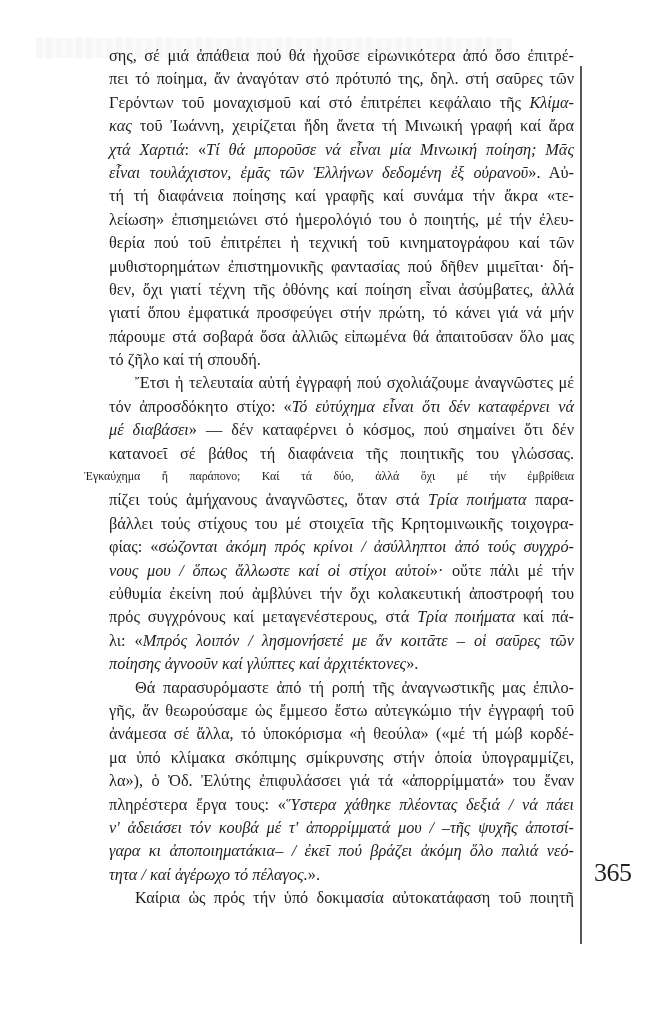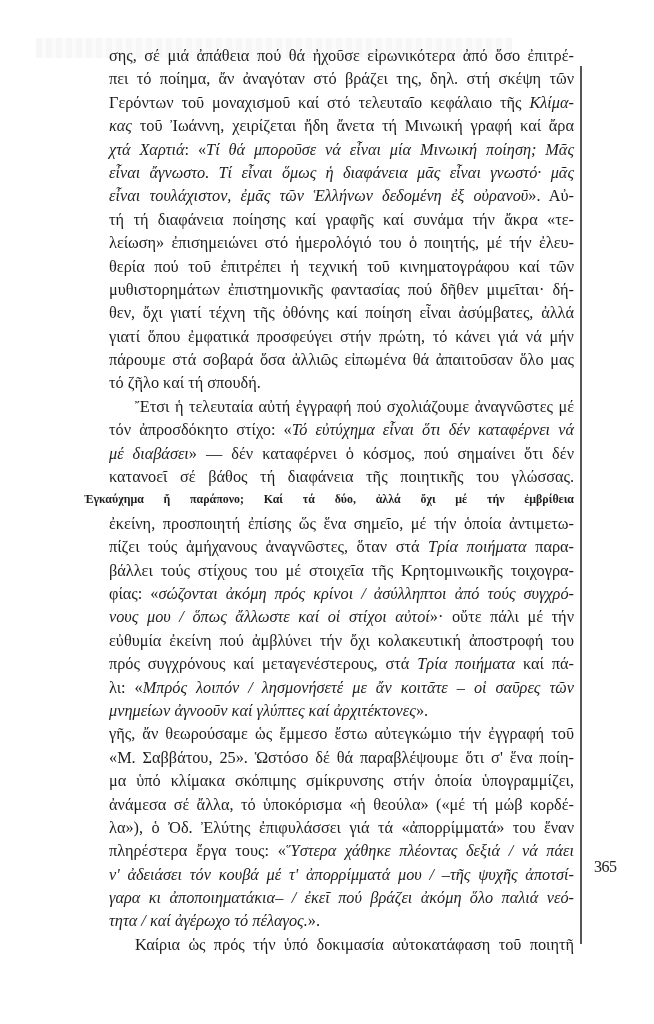--- a/index.html
+++ b/index.html
@@ -15,70 +15,68 @@
   .text-block {
     position: absolute; left: 86px; top: 44px; width: 488px;
     font-family: "Liberation Serif", "DejaVu Serif", serif;
     font-size: 16.3px; line-height: 23.4px; color: #1d1d1d;
   }
   .line {
     display: block; white-space: nowrap; text-align: justify; text-align-last: justify; height: 23.4px; margin-left: 23px;
   }
   .line.last { text-align-last: left; }
   .line.indent { padding-left: 26px; }
-  .line.outdent { margin-left: -2px; font-weight: bold; }
+  .line.outdent { margin-left: -2px; }
   .rule {
     position: absolute; left: 580px; top: 66px; width: 1.5px; height: 878px; background: #555;
   }
   .page-number {
     position: absolute; left: 594px; top: 858px;
     font-family: "Liberation Serif", "DejaVu Serif", serif;
-    font-size: 16px; color: #222; letter-spacing: -0.5px;
+    font-size: 26px; color: #222; letter-spacing: -0.5px;
   }
   i { font-style: italic; }
 </style>
 </head>
 <body>
 
 <div class="ghost-band"></div>
 
 <div class="text-block" id="text-block">
     <span class="line"><span>σης, σέ μιά ἀπάθεια πού θά ἠχοῦσε εἰρωνικότερα ἀπό ὅσο ἐπιτρέ-</span></span>
-    <span class="line"><span>πει τό ποίημα, ἄν ἀναγόταν στό βράζει της, δηλ. στή σκέψη τῶν</span></span>
-    <span class="line"><span>Γερόντων τοῦ μοναχισμοῦ καί στό τελευταῖο κεφάλαιο τῆς </span><i>Κλίμα-</i></span>
+    <span class="line"><span>πει τό ποίημα, ἄν ἀναγόταν στό πρότυπό της, δηλ. στή σαῦρες τῶν</span></span>
+    <span class="line"><span>Γερόντων τοῦ μοναχισμοῦ καί στό ἐπιτρέπει κεφάλαιο τῆς </span><i>Κλίμα-</i></span>
     <span class="line"><i>κας</i><span> τοῦ Ἰωάννη, χειρίζεται ἤδη ἄνετα τή Μινωική γραφή καί ἄρα</span></span>
     <span class="line"><i>χτά Χαρτιά</i><span>: «</span><i>Τί θά μποροῦσε νά εἶναι μία Μινωική ποίηση; Μᾶς</i></span>
-    <span class="line"><i>εἶναι ἄγνωστο. Τί εἶναι ὅμως ἡ διαφάνεια μᾶς εἶναι γνωστό· μᾶς</i></span>
     <span class="line"><i>εἶναι τουλάχιστον, ἐμᾶς τῶν Ἑλλήνων δεδομένη ἐξ οὐρανοῦ</i><span>». Αὐ-</span></span>
     <span class="line"><span>τή τή διαφάνεια ποίησης καί γραφῆς καί συνάμα τήν ἄκρα «τε-</span></span>
     <span class="line"><span>λείωση» ἐπισημειώνει στό ἡμερολόγιό του ὁ ποιητής, μέ τήν ἐλευ-</span></span>
     <span class="line"><span>θερία πού τοῦ ἐπιτρέπει ἡ τεχνική τοῦ κινηματογράφου καί τῶν</span></span>
     <span class="line"><span>μυθιστορημάτων ἐπιστημονικῆς φαντασίας πού δῆθεν μιμεῖται· δή-</span></span>
     <span class="line"><span>θεν, ὄχι γιατί τέχνη τῆς ὀθόνης καί ποίηση εἶναι ἀσύμβατες, ἀλλά</span></span>
     <span class="line"><span>γιατί ὅπου ἐμφατικά προσφεύγει στήν πρώτη, τό κάνει γιά νά μήν</span></span>
     <span class="line"><span>πάρουμε στά σοβαρά ὅσα ἀλλιῶς εἰπωμένα θά ἀπαιτοῦσαν ὅλο μας</span></span>
     <span class="line last"><span>τό ζῆλο καί τή σπουδή.</span></span>
     <span class="line indent"><span>Ἔτσι ἡ τελευταία αὐτή ἐγγραφή πού σχολιάζουμε ἀναγνῶστες μέ</span></span>
     <span class="line"><span>τόν ἀπροσδόκητο στίχο: «</span><i>Τό εὐτύχημα εἶναι ὅτι δέν καταφέρνει νά</i></span>
     <span class="line"><i>μέ διαβάσει</i><span>» — δέν καταφέρνει ὁ κόσμος, πού σημαίνει ὅτι δέν</span></span>
     <span class="line"><span>κατανοεῖ σέ βάθος τή διαφάνεια τῆς ποιητικῆς του γλώσσας.</span></span>
     <span class="line outdent" style="font-size: 11.9px;"><span>Ἐγκαύχημα ἤ παράπονο; Καί τά δύο, ἀλλά ὄχι μέ τήν ἐμβρίθεια</span></span>
-    <span class="line"><span>ἐκείνη, προσποιητή ἐπίσης ὥς ἕνα σημεῖο, μέ τήν ὁποία ἀντιμετω-</span></span>
     <span class="line"><span>πίζει τούς ἀμήχανους ἀναγνῶστες, ὅταν στά </span><i>Τρία ποιήματα</i><span> παρα-</span></span>
     <span class="line"><span>βάλλει τούς στίχους του μέ στοιχεῖα τῆς Κρητομινωικῆς τοιχογρα-</span></span>
     <span class="line"><span>φίας: «</span><i>σώζονται ἀκόμη πρός κρίνοι / ἀσύλληπτοι ἀπό τούς συγχρό-</i></span>
     <span class="line"><i>νους μου / ὅπως ἄλλωστε καί οἱ στίχοι αὐτοί</i><span>»· οὔτε πάλι μέ τήν</span></span>
     <span class="line"><span>εὐθυμία ἐκείνη πού ἀμβλύνει τήν ὄχι κολακευτική ἀποστροφή του</span></span>
     <span class="line"><span>πρός συγχρόνους καί μεταγενέστερους, στά </span><i>Τρία ποιήματα</i><span> καί πά-</span></span>
     <span class="line"><span>λι: «</span><i>Μπρός λοιπόν / λησμονήσετέ με ἄν κοιτᾶτε – οἱ σαῦρες τῶν</i></span>
-    <span class="line last"><i>μνημείων ἀγνοοῦν καί γλύπτες καί ἀρχιτέκτονες</i><span>».</span></span>
+    <span class="line last"><i>ποίησης ἀγνοοῦν καί γλύπτες καί ἀρχιτέκτονες</i><span>».</span></span>
+    <span class="line indent"><span>Θά παρασυρόμαστε ἀπό τή ροπή τῆς ἀναγνωστικῆς μας ἐπιλο-</span></span>
     <span class="line"><span>γῆς, ἄν θεωρούσαμε ὡς ἔμμεσο ἔστω αὐτεγκώμιο τήν ἐγγραφή τοῦ</span></span>
-    <span class="line"><span>«Μ. Σαββάτου, 25». Ὡστόσο δέ θά παραβλέψουμε ὅτι σ' ἕνα ποίη-</span></span>
+    <span class="line"><span>ἀνάμεσα σέ ἄλλα, τό ὑποκόρισμα «ἡ θεούλα» («μέ τή μώβ κορδέ-</span></span>
     <span class="line"><span>μα ὑπό κλίμακα σκόπιμης σμίκρυνσης στήν ὁποία ὑπογραμμίζει,</span></span>
-    <span class="line"><span>ἀνάμεσα σέ ἄλλα, τό ὑποκόρισμα «ἡ θεούλα» («μέ τή μώβ κορδέ-</span></span>
     <span class="line"><span>λα»), ὁ Ὀδ. Ἐλύτης ἐπιφυλάσσει γιά τά «ἀπορρίμματά» του ἕναν</span></span>
     <span class="line"><span>πληρέστερα ἔργα τους: «</span><i>Ὕστερα χάθηκε πλέοντας δεξιά / νά πάει</i></span>
     <span class="line"><i>ν' ἀδειάσει τόν κουβά μέ τ' ἀπορρίμματά μου / –τῆς ψυχῆς ἀποτσί-</i></span>
     <span class="line"><i>γαρα κι ἀποποιηματάκια– / ἐκεῖ πού βράζει ἀκόμη ὅλο παλιά νεό-</i></span>
     <span class="line last"><i>τητα / καί ἀγέρωχο τό πέλαγος.</i><span>».</span></span>
     <span class="line indent"><span>Καίρια ὡς πρός τήν ὑπό δοκιμασία αὐτοκατάφαση τοῦ ποιητῆ</span></span>
   </div>
 
 <div class="rule"></div>
 

